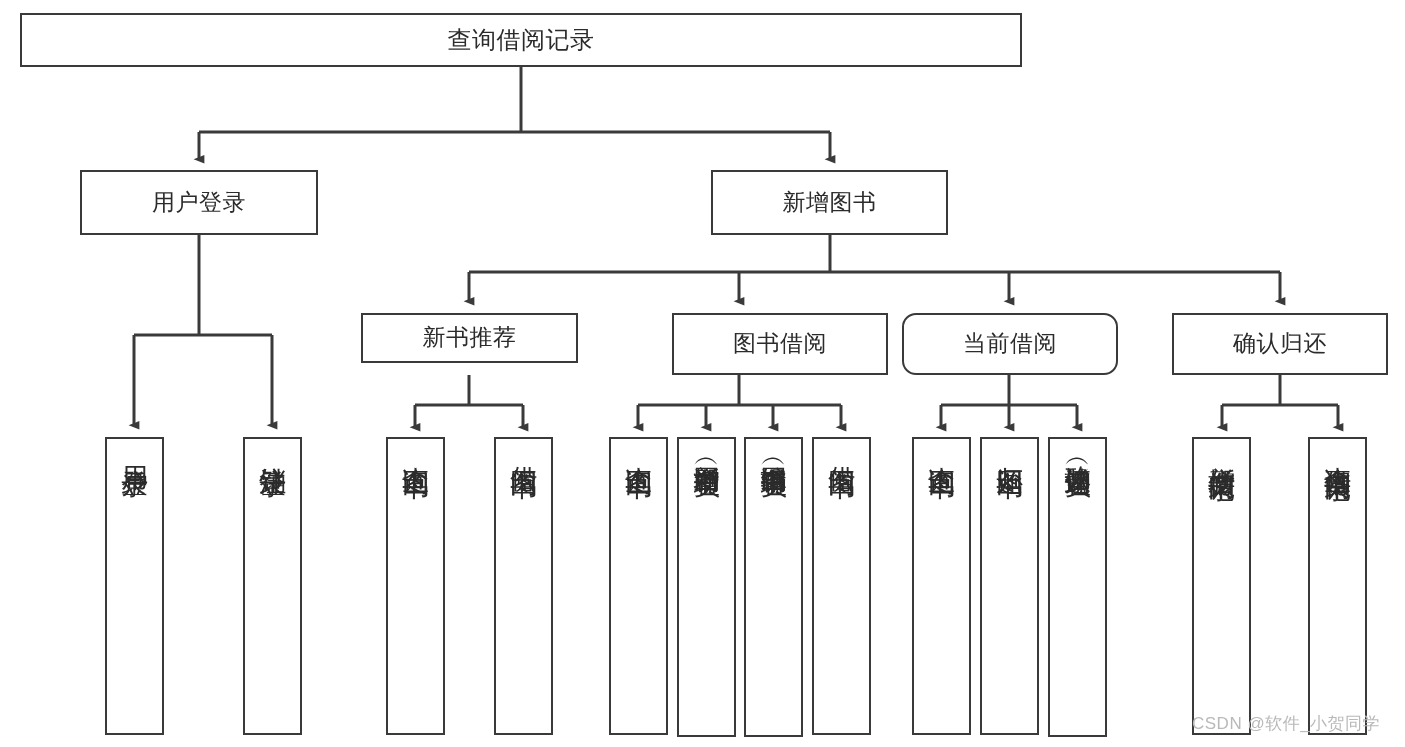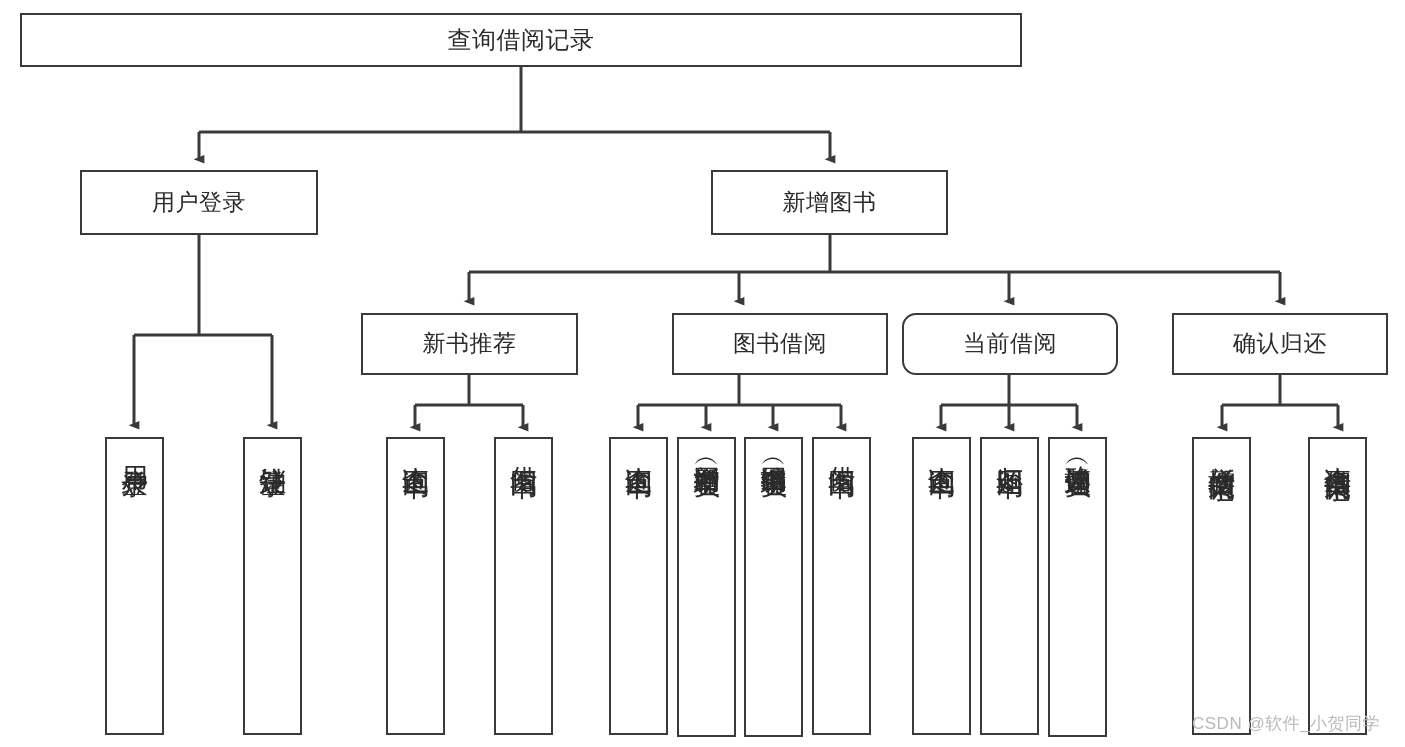--- a/index.html
+++ b/index.html
@@ -127,21 +127,21 @@
     <span class="lbl">查询借阅记录</span>
   </div>
 
   <div class="node h" style="left:80px;top:170px;width:238px;height:65px;">
     <span class="lbl">用户登录</span>
   </div>
   <div class="node h" style="left:711px;top:170px;width:237px;height:65px;">
     <span class="lbl">新增图书</span>
   </div>
 
-  <div class="node h" style="left:361px;top:313px;width:217px;height:62px;">
+  <div class="node h" style="left:361px;top:313px;width:217px;height:50px;">
     <span class="lbl">新书推荐</span>
   </div>
   <div class="node h" style="left:632px;top:313px;width:216px;height:62px;margin-left:40px;">
     <span class="lbl">图书借阅</span>
   </div>
   <div class="node h" style="left:902px;top:313px;width:216px;height:62px;border-radius:14px;">
     <span class="lbl">当前借阅</span>
   </div>
   <div class="node h" style="left:1172px;top:313px;width:216px;height:62px;">
     <span class="lbl">确认归还</span>

